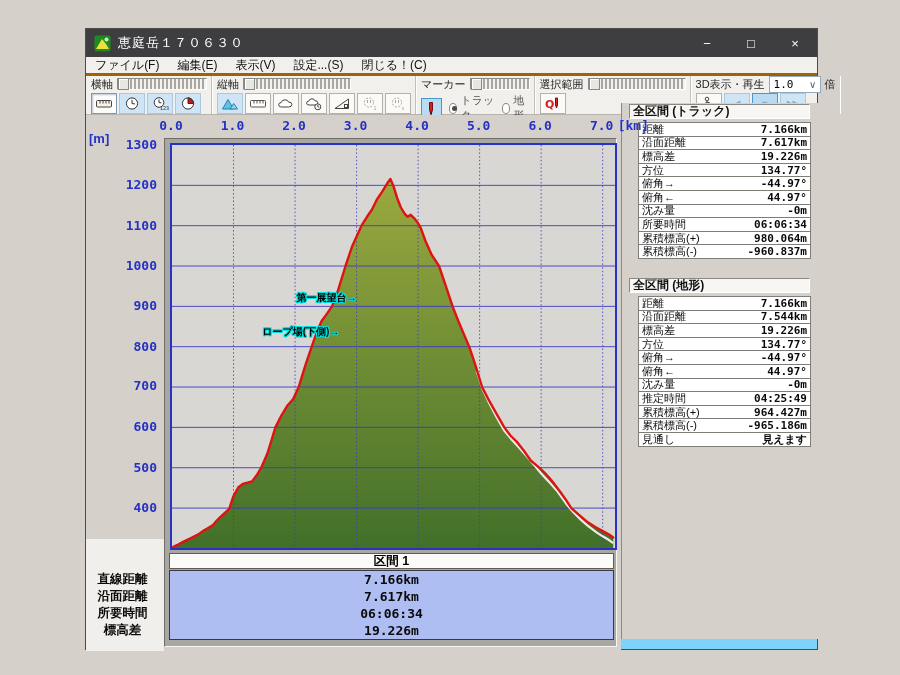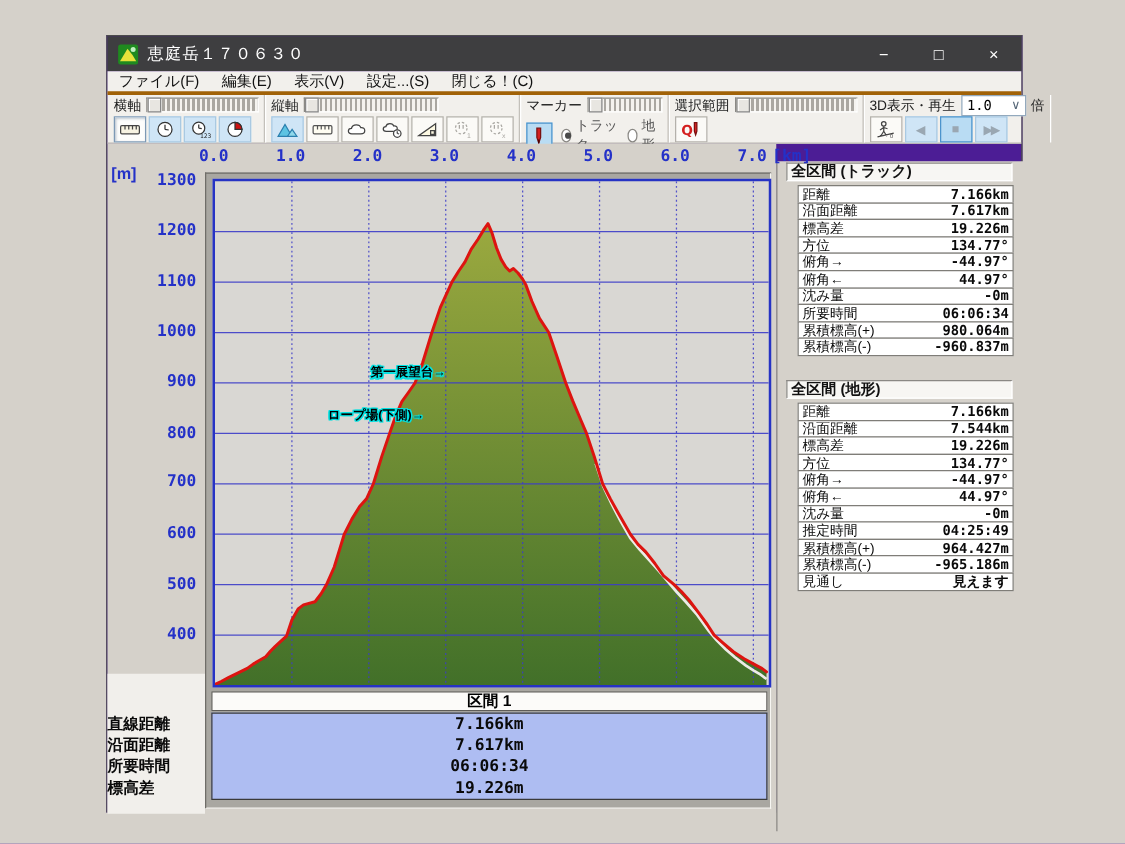--- a/index.html
+++ b/index.html
@@ -1,18 +1,18 @@
 <!DOCTYPE html>
 <html><head>
 <meta charset="utf-8">
 <style>
   html,body{margin:0;padding:0;}
   body{width:900px;height:675px;background:#d5d1ca;font-family:"Liberation Sans",sans-serif;overflow:hidden;position:relative;}
   .mono{font-family:"DejaVu Sans Mono",monospace;}
-  #window{position:absolute;left:85px;top:28px;width:733px;height:622px;background:#4c1d95;border:1px solid #4c4c4c;box-sizing:border-box;}
+  #window{position:absolute;left:85px;top:28px;width:733px;height:622px;background:#7dd3fc;border:1px solid #4c4c4c;box-sizing:border-box;}
   
   #titlebar{position:absolute;left:0;top:0;width:100%;height:28px;background:#3e3e40;display:flex;align-items:center;}
   #title-icon{width:17px;height:17px;margin:0 7px 0 8px;flex:0 0 auto;}
   #title-text{color:#fff;font-size:13px;letter-spacing:1px;}
   #win-controls{margin-left:auto;display:flex;height:100%;}
   .win-btn{width:44px;height:100%;color:#fff;font-size:13px;display:flex;align-items:center;justify-content:center;}
   
   #menubar{position:absolute;left:0;top:28px;width:100%;height:19px;background:#f2f0ec;display:flex;align-items:center;border-bottom:3px solid #a16207;box-sizing:border-box;}
   .menu-item{font-size:12px;color:#111;padding:0 9px;height:100%;display:flex;align-items:center;}
   
@@ -44,24 +44,24 @@
   #yaxis span{position:absolute;right:8px;font-size:13px;font-weight:bold;color:#2431c8;font-family:"DejaVu Sans Mono",monospace;}
   #graph-panel{position:absolute;left:78px;top:23px;width:453px;height:509px;background:#a9a7a1;border-top:1px solid #6f6d68;border-left:1px solid #6f6d68;border-right:1px solid #f7f6f2;border-bottom:1px solid #f7f6f2;box-sizing:border-box;}
   #plot{position:absolute;left:5px;top:4px;width:443px;height:403px;border:2px solid #2633c4;background:#d9d7d3;}
   #plot svg{position:absolute;left:0;top:0;}
   .annot{position:absolute;white-space:nowrap;font-size:10px;font-weight:bold;color:#000;
     text-shadow:1px 0 #00e2e2,-1px 0 #00e2e2,0 1px #00e2e2,0 -1px #00e2e2,1px 1px #00e2e2,-1px -1px #00e2e2,1px -1px #00e2e2,-1px 1px #00e2e2;margin-top:41px;}
   #section-header{position:absolute;left:4px;top:414px;width:445px;height:16px;background:#fcfbf9;border:1px solid #5f5d58;box-sizing:border-box;text-align:center;font-size:12.5px;font-weight:bold;line-height:14px;}
   #section-values{position:absolute;left:4px;top:431px;width:445px;height:70px;background:#aebdf2;border:1px solid #3a3a3a;box-sizing:border-box;}
   #section-values .vrow{height:17px;line-height:17px;text-align:center;font-weight:bold;font-size:13px;color:#0a0a0a;font-family:"DejaVu Sans Mono",monospace;}
   #leftcol{position:absolute;left:0;top:424px;width:78px;height:112px;background:#f1efeb;}
-  #leftcol .lrow{height:17px;line-height:17px;text-align:left;padding-right:5px;font-size:12.5px;font-weight:bold;color:#0a0a0a;}
+  #leftcol .lrow{height:17px;line-height:17px;text-align:center;padding-right:5px;font-size:12.5px;font-weight:bold;color:#0a0a0a;}
   #leftcol-inner{position:absolute;left:0;top:32px;width:100%;}
   
-  #rightpanel{position:absolute;left:535px;top:100px;width:198px;height:536px;background:#d5d1ca;border-left:1px solid #8a8884;box-sizing:border-box;}
+  #rightpanel{position:absolute;left:535px;top:74px;width:198px;height:536px;background:#d5d1ca;border-left:1px solid #8a8884;box-sizing:border-box;}
   .rp-header{position:absolute;left:7px;width:181px;height:15px;background:#f7f6f3;border:1px solid #8a8884;border-bottom-color:#fff;border-right-color:#fff;box-sizing:border-box;font-size:12px;font-weight:bold;padding-left:3px;line-height:13px;color:#111;}
   .rp-table{position:absolute;left:16px;width:173px;}
   .rp-row{display:flex;justify-content:space-between;align-items:center;height:12.6px;background:#fff;border:1px solid #7f7d78;margin-top:-1px;padding:0 3px;}
   .rp-row .rl{font-size:11px;font-weight:normal;color:#0a0a0a;white-space:nowrap;}
   .rp-row .rv{font-size:11px;font-weight:bold;color:#0a0a0a;font-family:"DejaVu Sans Mono",monospace;white-space:nowrap;}
 </style>
 </head>
 <body>
 
 <div id="window">

